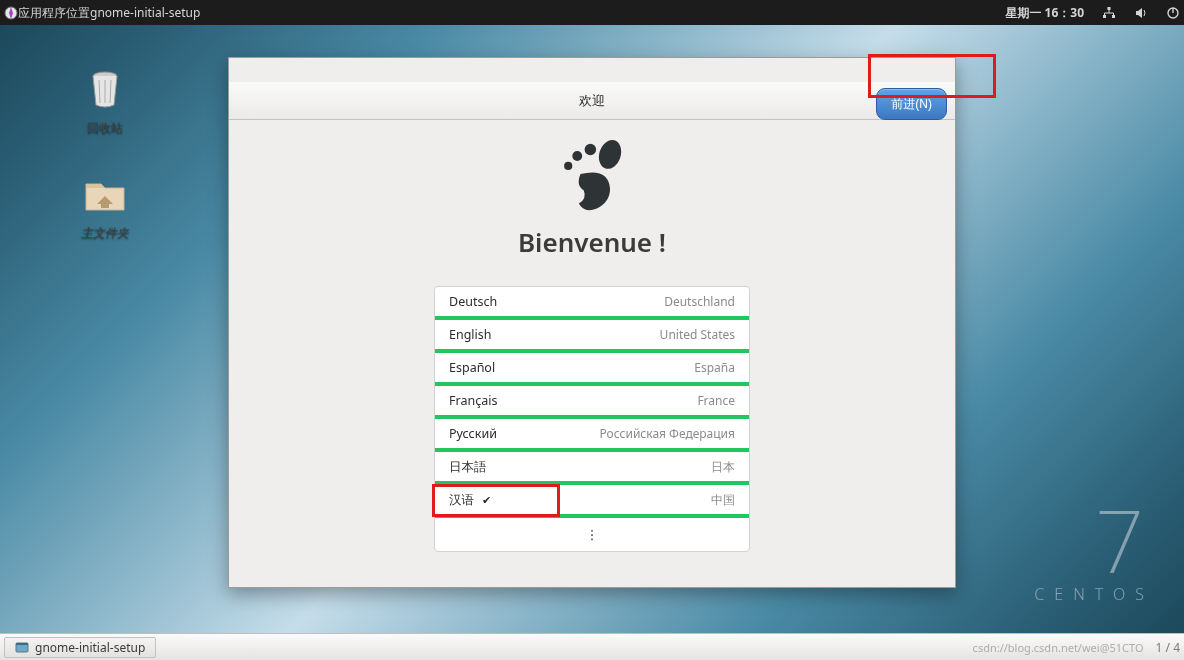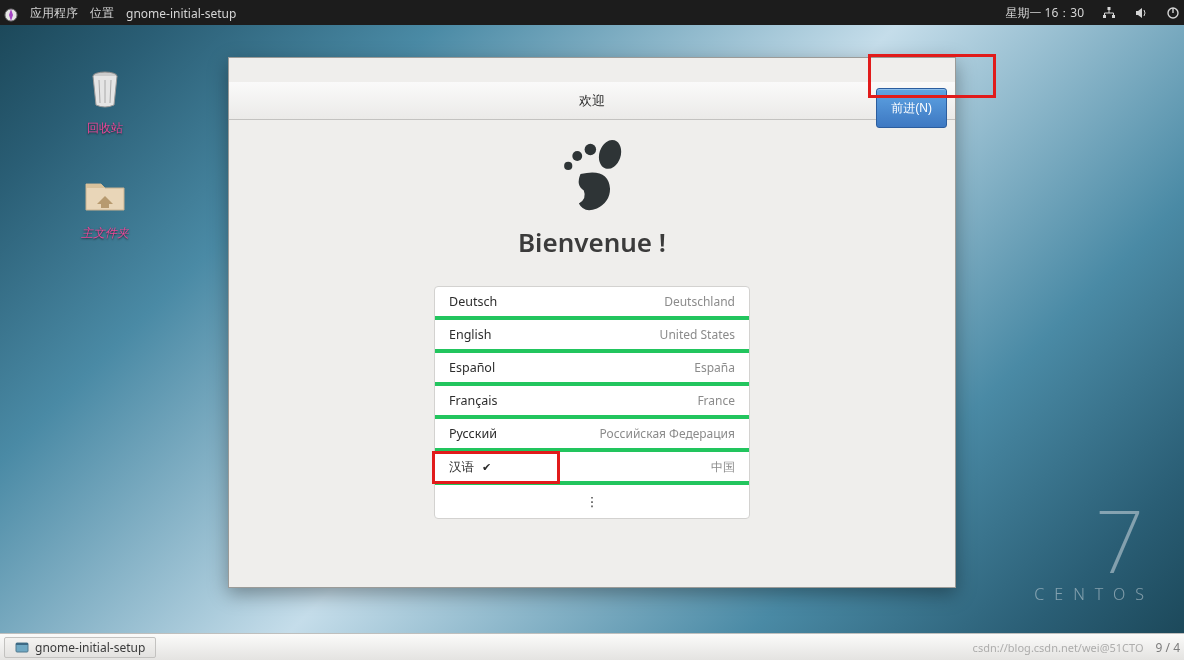--- a/index.html
+++ b/index.html
@@ -15,30 +15,30 @@
     .topbar {
       position: absolute; top: 0; left: 0; right: 0;
       height: 25px;
       background: #1c1c1c;
       color: #d5d5d5;
       display: flex; align-items: center;
       font-size: 12px;
       padding: 0 4px;
       z-index: 10;
     }
-    .topbar-left { display: flex; align-items: flex-end; gap: 12px; }
+    .topbar-left { display: flex; align-items: center; }
     .topbar-left .logo-icon { width: 14px; height: 14px; display: flex; align-items: center; justify-content: center; }
-    .topbar-right { margin-left: auto; display: flex; align-items: center; gap: 18px; }
+    .topbar-right { margin-left: auto; display: flex; align-items: center; gap: 18px; font-weight: bold; }
     .topbar-right .tray-icon { width: 14px; height: 14px; display: flex; align-items: center; justify-content: center; }
     
     .desktop-icon {
       position: absolute;
       width: 80px;
       text-align: center;
-      color: #ec4899;
+      color: #404040;
       font-size: 12px;
       text-shadow: 0 1px 2px rgba(0,0,0,0.7);
     }
     .desktop-icon .ic { width: 48px; height: 48px; margin: 0 auto 6px; }
     .trash { left: 65px; top: 65px; }
     .homefolder { left: 65px; top: 170px; font-style: italic; }
     
     .brand {
       position: absolute;
       right: 30px;
@@ -63,25 +63,25 @@
     .window-header {
       height: 38px;
       background: linear-gradient(#fafafa, #ebeae8);
       border-bottom: 1px solid #c3c2c0;
       display: flex; align-items: center; justify-content: center;
       position: relative;
       font-size: 13px; color: #2e2e2e; margin-top: 24px;
     }
     .next-btn {
       position: absolute; right: 8px; top: 6px;
-      height: 40px; padding: 0 14px;
+      height: 32px; padding: 0 14px;
       background: linear-gradient(#5fa4e3, #3d78c2);
       border: 1px solid #2b5d9e;
       color: #fff; font-size: 12px;
-      border-radius: 3px;
+      border-radius: 9px;
       box-shadow: inset 0 1px 0 rgba(255,255,255,0.3);
     }
     .highlight-next {
       position: absolute;
       border: 3px solid #e11b1b;
       pointer-events: none;
     }
     .window-body {
       flex: 1;
       display: flex; flex-direction: column; align-items: center;
@@ -252,20 +252,26 @@
           </span>
         <span class="country">France</span>
       </div>
       <div class="lang-row">
         <span class="lang-left">
             <span>Русский</span>
           </span>
         <span class="country">Российская Федерация</span>
       </div>
       <div class="lang-row">
+        <span class="lang-left">
+            <span>日本語</span>
+          </span>
+        <span class="country">日本</span>
+      </div>
+      <div class="lang-row">
         <div class="highlight-zh"></div>
         <span class="lang-left">
           <span>汉语</span>
           <span class="check">✔</span>
         </span>
         <span class="country">中国</span>
       </div>
       <div class="lang-row">
         <span>⋮</span>
       </div>
@@ -280,15 +286,15 @@
     <span class="ticon">
       <svg viewBox="0 0 14 14">
           <rect x="1" y="3" width="12" height="9" rx="1" fill="#6fa8c3" stroke="#527a8f"></rect>
           <rect x="1" y="3" width="12" height="2" fill="#3d6a85"></rect>
         </svg>
     </span>
     <span>gnome-initial-setup</span>
   </div>
   <div class="pager">
     <span class="watermark">csdn://blog.csdn.net/wei@51CTO</span>
-    <span>9 / 4</span>
+    <span>1 / 4</span>
   </div>
 </div>
 
 </body></html>

